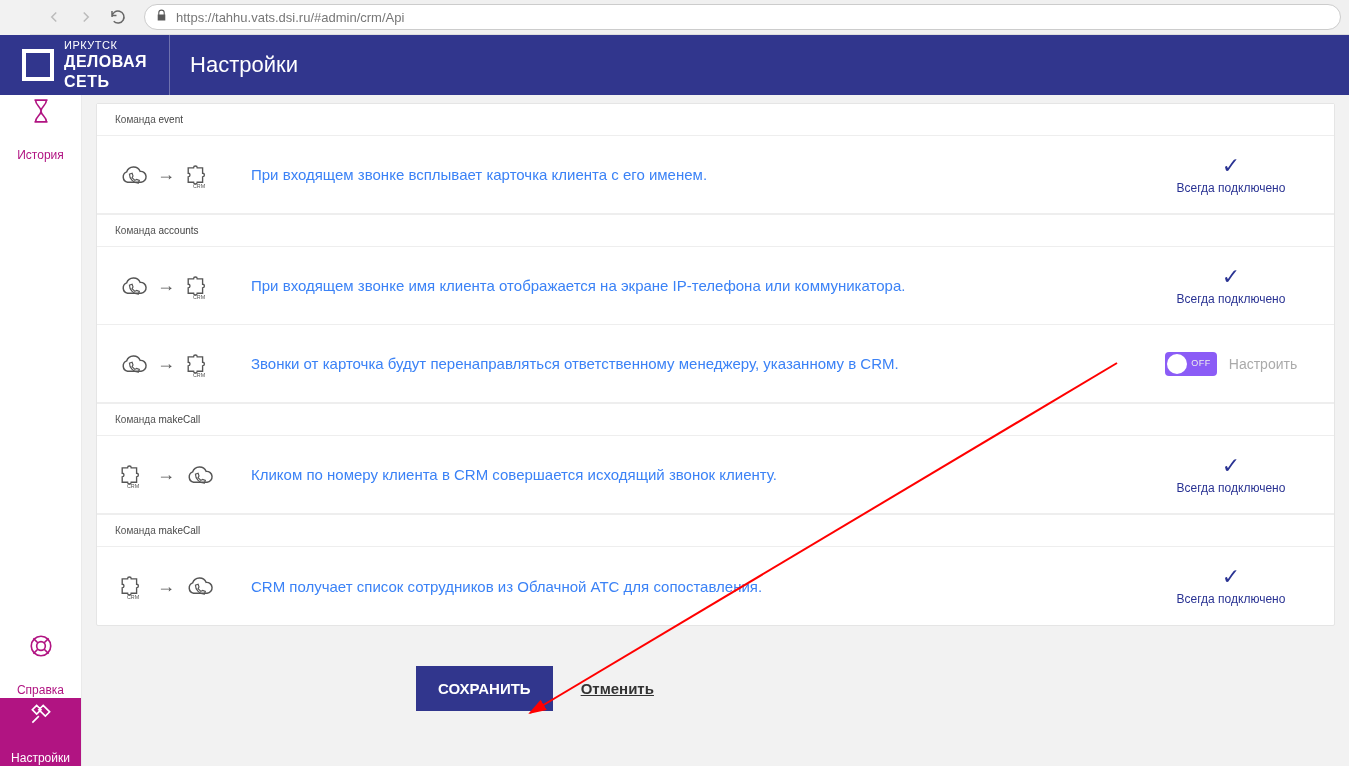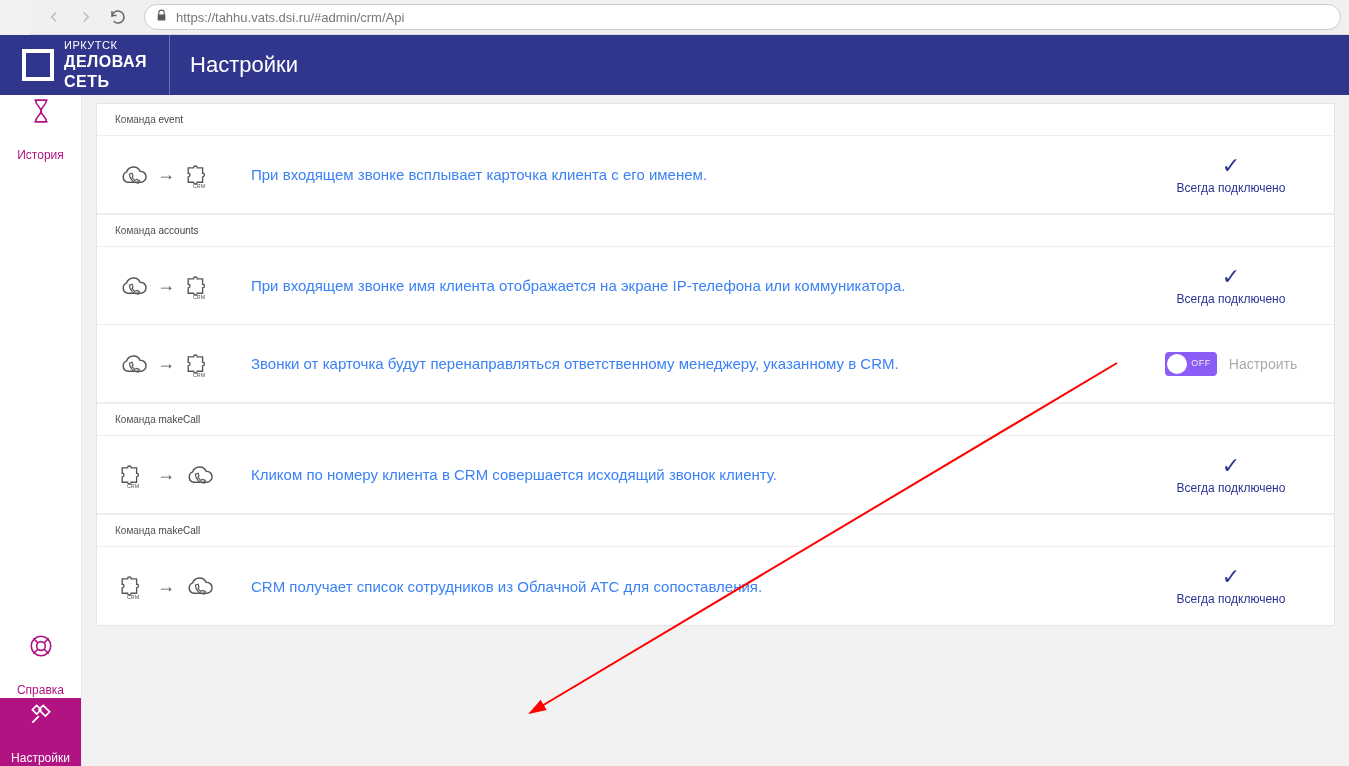--- a/index.html
+++ b/index.html
@@ -228,20 +228,24 @@
               <path d="M16 15c0 2 1 5 3 7s5 3 7 3l1-3-3-1-2 1c-1-1-2-2-3-3l1-2-1-3z" fill="none" stroke="#555" stroke-width="1.3"></path>
             </svg>
           </div>
           <div class="desc">CRM получает список сотрудников из Облачной АТС для сопоставления.</div>
           <div class="status">
             <div class="checkmark">✓</div>
             <div class="status-text">Всегда подключено</div>
           </div>
         </div>
       </div>
+    <div class="footer">
+      <button class="btn-save">СОХРАНИТЬ</button>
+      <a class="btn-cancel">Отменить</a>
+    </div>
 
     <svg class="overlay-line" width="1260" height="700">
       <defs>
           <marker id="ah" markerWidth="10" markerHeight="10" refX="8" refY="3" orient="auto">
             <path d="M0,0 L0,6 L9,3 z" fill="red"></path>
           </marker>
         </defs>
       <line x1="1035" y1="268" x2="448" y2="618" stroke="red" stroke-width="2" marker-end="url(#ah)"></line>
     </svg>
   </div>

